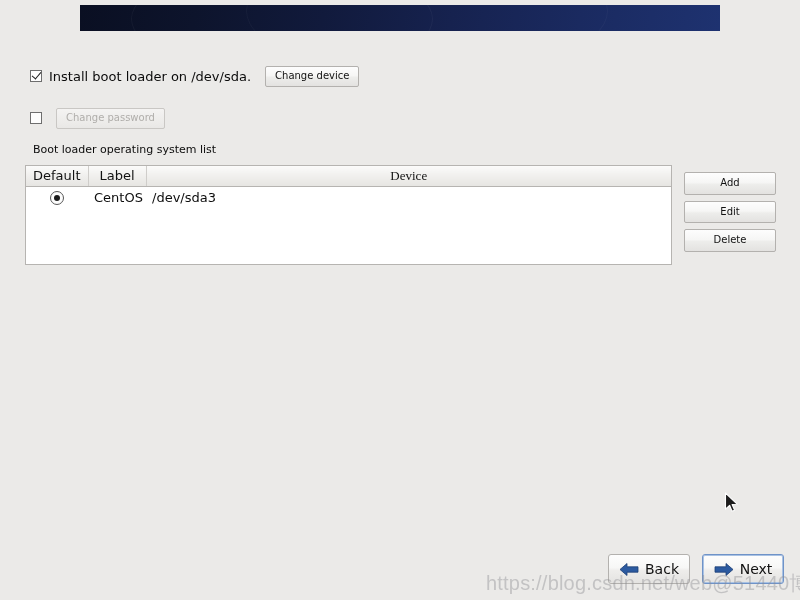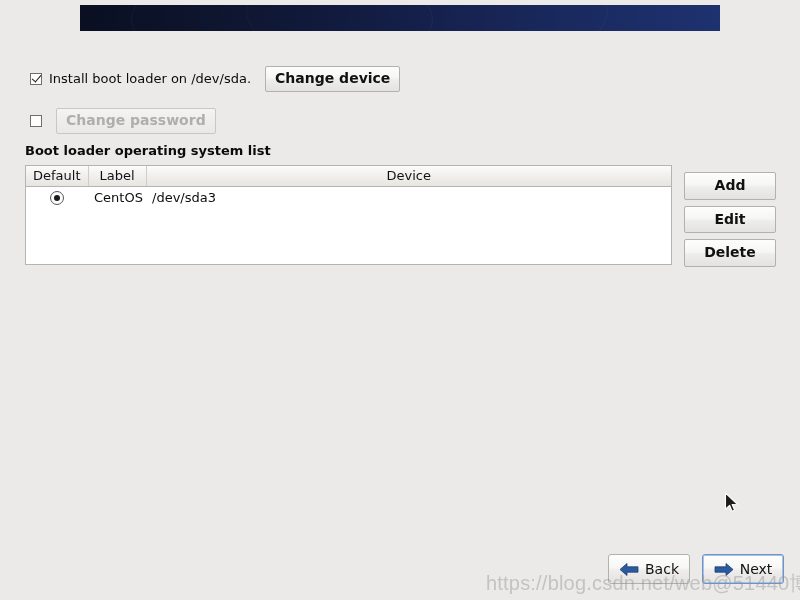--- a/index.html
+++ b/index.html
@@ -82,45 +82,44 @@
   }
   .cb-label {
     margin-left: 7px;
     font-size: 13px;
     color: #0b0b0b;
     white-space: nowrap;
   }
 
   .btn {
     font-family: "DejaVu Sans", "Liberation Sans", sans-serif;
-    font-size: 14px;
+    font-size: 10px;
     color: #111111;
     background: linear-gradient(to bottom, #fdfdfd 0%, #f6f6f5 45%, #ededeb 55%, #e3e2e0 100%);
     border: 1px solid #b3b1ae;
     border-radius: 2px;
     padding: 3px 9px;
     box-sizing: border-box;
     line-height: 1.25;
     white-space: nowrap;
     cursor: default;
-    font-weight: bold;
   }
   .btn.disabled {
     color: #b0aeab;
     border-color: #c9c7c4;
     background: linear-gradient(to bottom, #f4f3f2 0%, #eeedeb 55%, #e9e8e6 100%);
   }
 
   
   #list-heading {
     position: absolute;
-    left: 25px;
+    left: 33px;
     top: 143px;
-    font-size: 13px;
-    font-weight: bold;
+    font-size: 11px;
+    font-weight: normal;
     color: #0b0b0b;
   }
 
   
   #oslist {
     position: absolute;
     left: 25px;
     top: 165px;
     width: 647px;
     height: 100px;
@@ -139,21 +138,21 @@
     background: linear-gradient(to bottom, #fbfbfa 0%, #f0efed 50%, #e6e5e2 100%);
     border-bottom: 1px solid #b6b4b1;
     border-right: 1px solid #cfcdca;
     font-size: 13px;
     font-weight: normal;
     color: #121212;
     text-align: center;
     padding: 0 6px;
     box-sizing: border-box;
   }
-  #oslist thead th:last-child { border-right: none; }
+  #oslist thead th:last-child { border-right: none; font-family: Liberation Serif, serif; }
   #oslist tbody td {
     height: 22px;
     font-size: 13px;
     color: #0d0d0d;
     padding: 0 6px;
     background: #ffffff;
     box-sizing: border-box;
   }
   .col-default { width: 62px; }
   .col-label   { width: 58px; }

